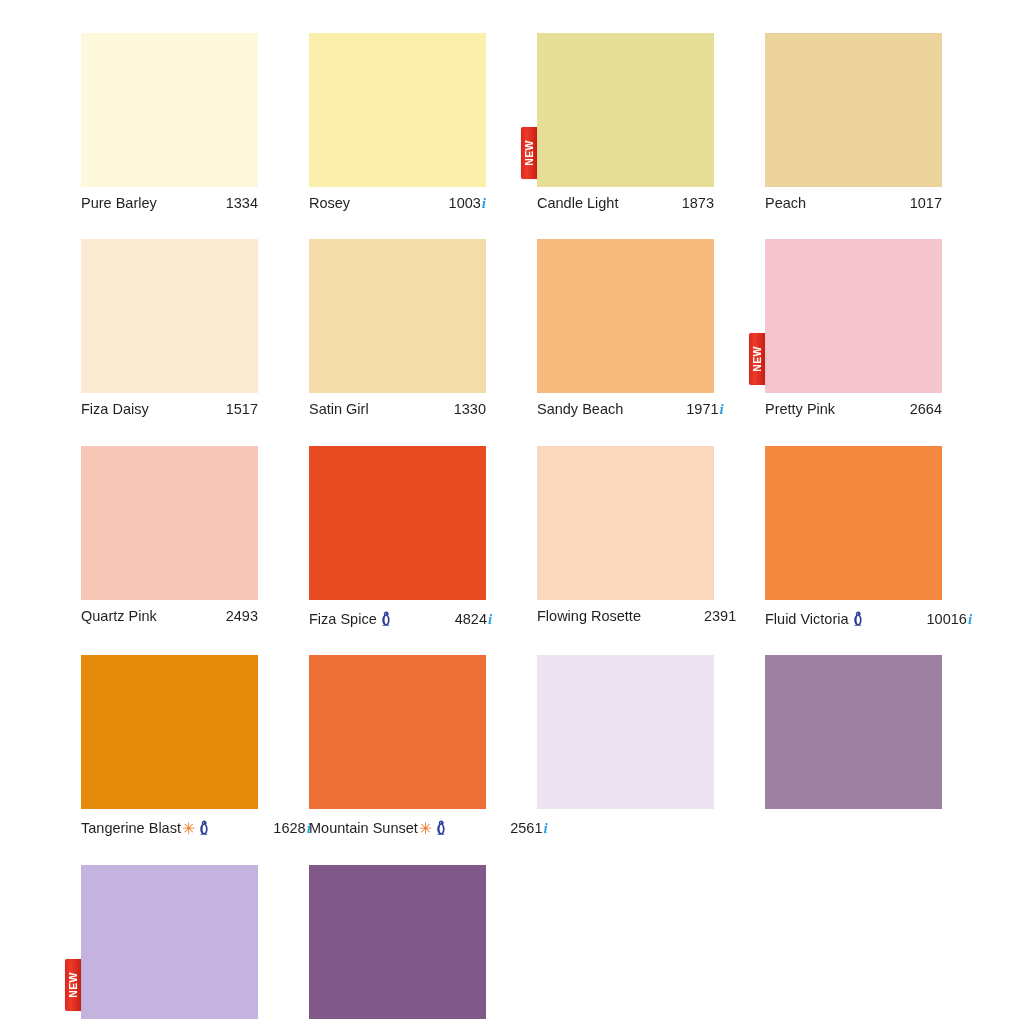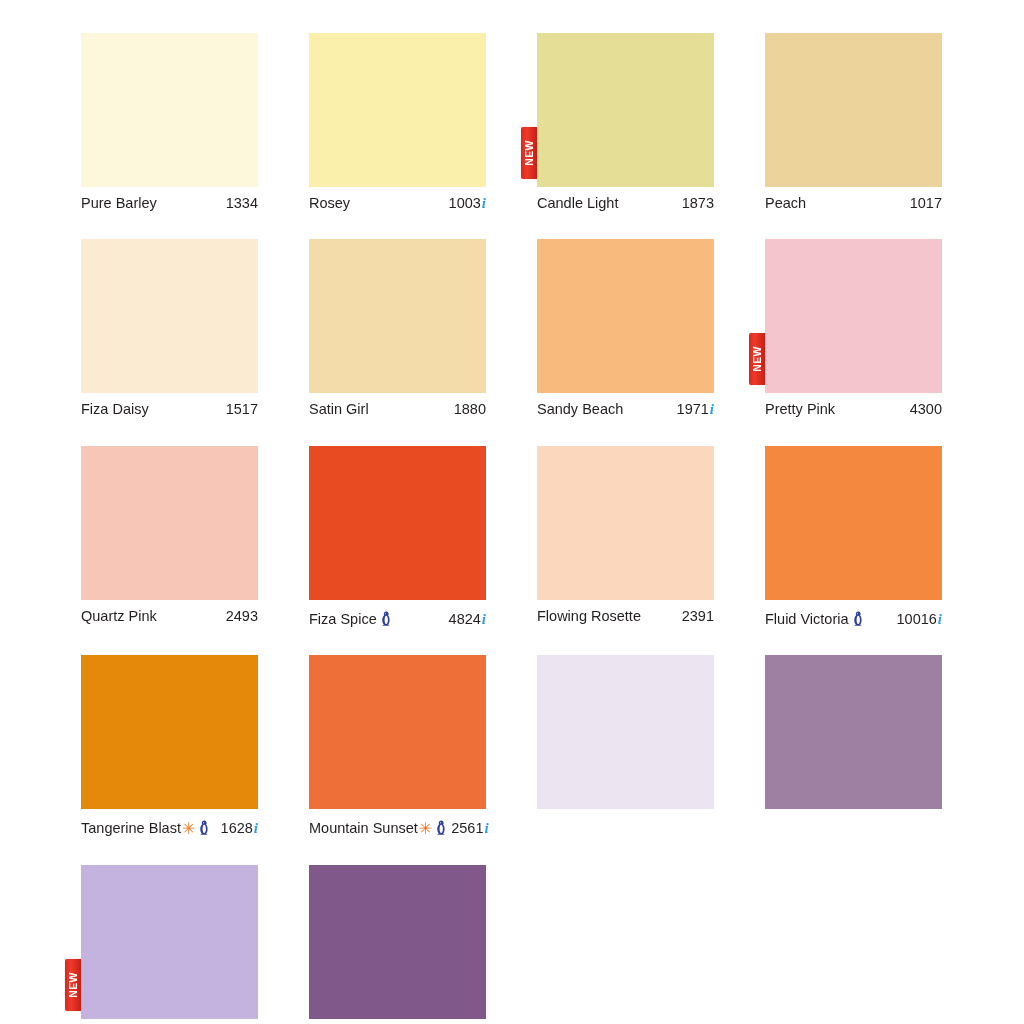--- a/index.html
+++ b/index.html
@@ -69,39 +69,40 @@
   .swatch-label {
     display: flex;
     align-items: baseline;
     justify-content: space-between;
     width: 177px;
     margin-top: 9px;
     font-size: 14.5px;
     color: #231f20;
     line-height: 1.1;
     white-space: nowrap;
+    gap: 16px;
   }
 
   .swatch-name {
     display: inline-flex;
     align-items: baseline;
     gap: 0px;
     flex: 0 1 auto;
     overflow: visible;
   }
   .name-text { display: inline-block; }
 
   .swatch-code {
     display: inline-flex;
     align-items: baseline;
     flex: 0 0 auto;
     margin-left: auto;
     padding-left: 4px;
   }
-  .code-text { display: inline-block; }
+  .code-text { display: inline-block; margin-left: 43px; }
 
   
   .mark-star {
     display: inline-block;
     color: #ef7722;
     font-size: 16px;
     line-height: 0;
     position: relative;
     top: 1px;
     margin-left: 1px;
@@ -196,21 +197,21 @@
         </span>
       </div>
     </div>
     <div class="swatch-cell">
       <div class="swatch-chip" style="background: rgb(244, 219, 170);"></div>
       <div class="swatch-label">
         <span class="swatch-name">
           <span class="name-text">Satin Girl</span>
         </span>
         <span class="swatch-code">
-          <span class="code-text">1880</span>
+          <span class="code-text">1330</span>
         </span>
       </div>
     </div>
     <div class="swatch-cell">
       <div class="swatch-chip" style="background: rgb(249, 187, 125);"></div>
       <div class="swatch-label">
         <span class="swatch-name">
           <span class="name-text">Sandy Beach</span>
         </span>
         <span class="swatch-code">
@@ -223,21 +224,21 @@
       <div class="swatch-chip" style="background: rgb(245, 197, 206);">
         <div class="new-flag">
           <span>NEW</span>
         </div>
       </div>
       <div class="swatch-label">
         <span class="swatch-name">
           <span class="name-text">Pretty Pink</span>
         </span>
         <span class="swatch-code">
-          <span class="code-text">4300</span>
+          <span class="code-text">2664</span>
         </span>
       </div>
     </div>
     <div class="swatch-cell">
       <div class="swatch-chip" style="background: rgb(247, 198, 183);"></div>
       <div class="swatch-label">
         <span class="swatch-name">
           <span class="name-text">Quartz Pink</span>
         </span>
         <span class="swatch-code">

